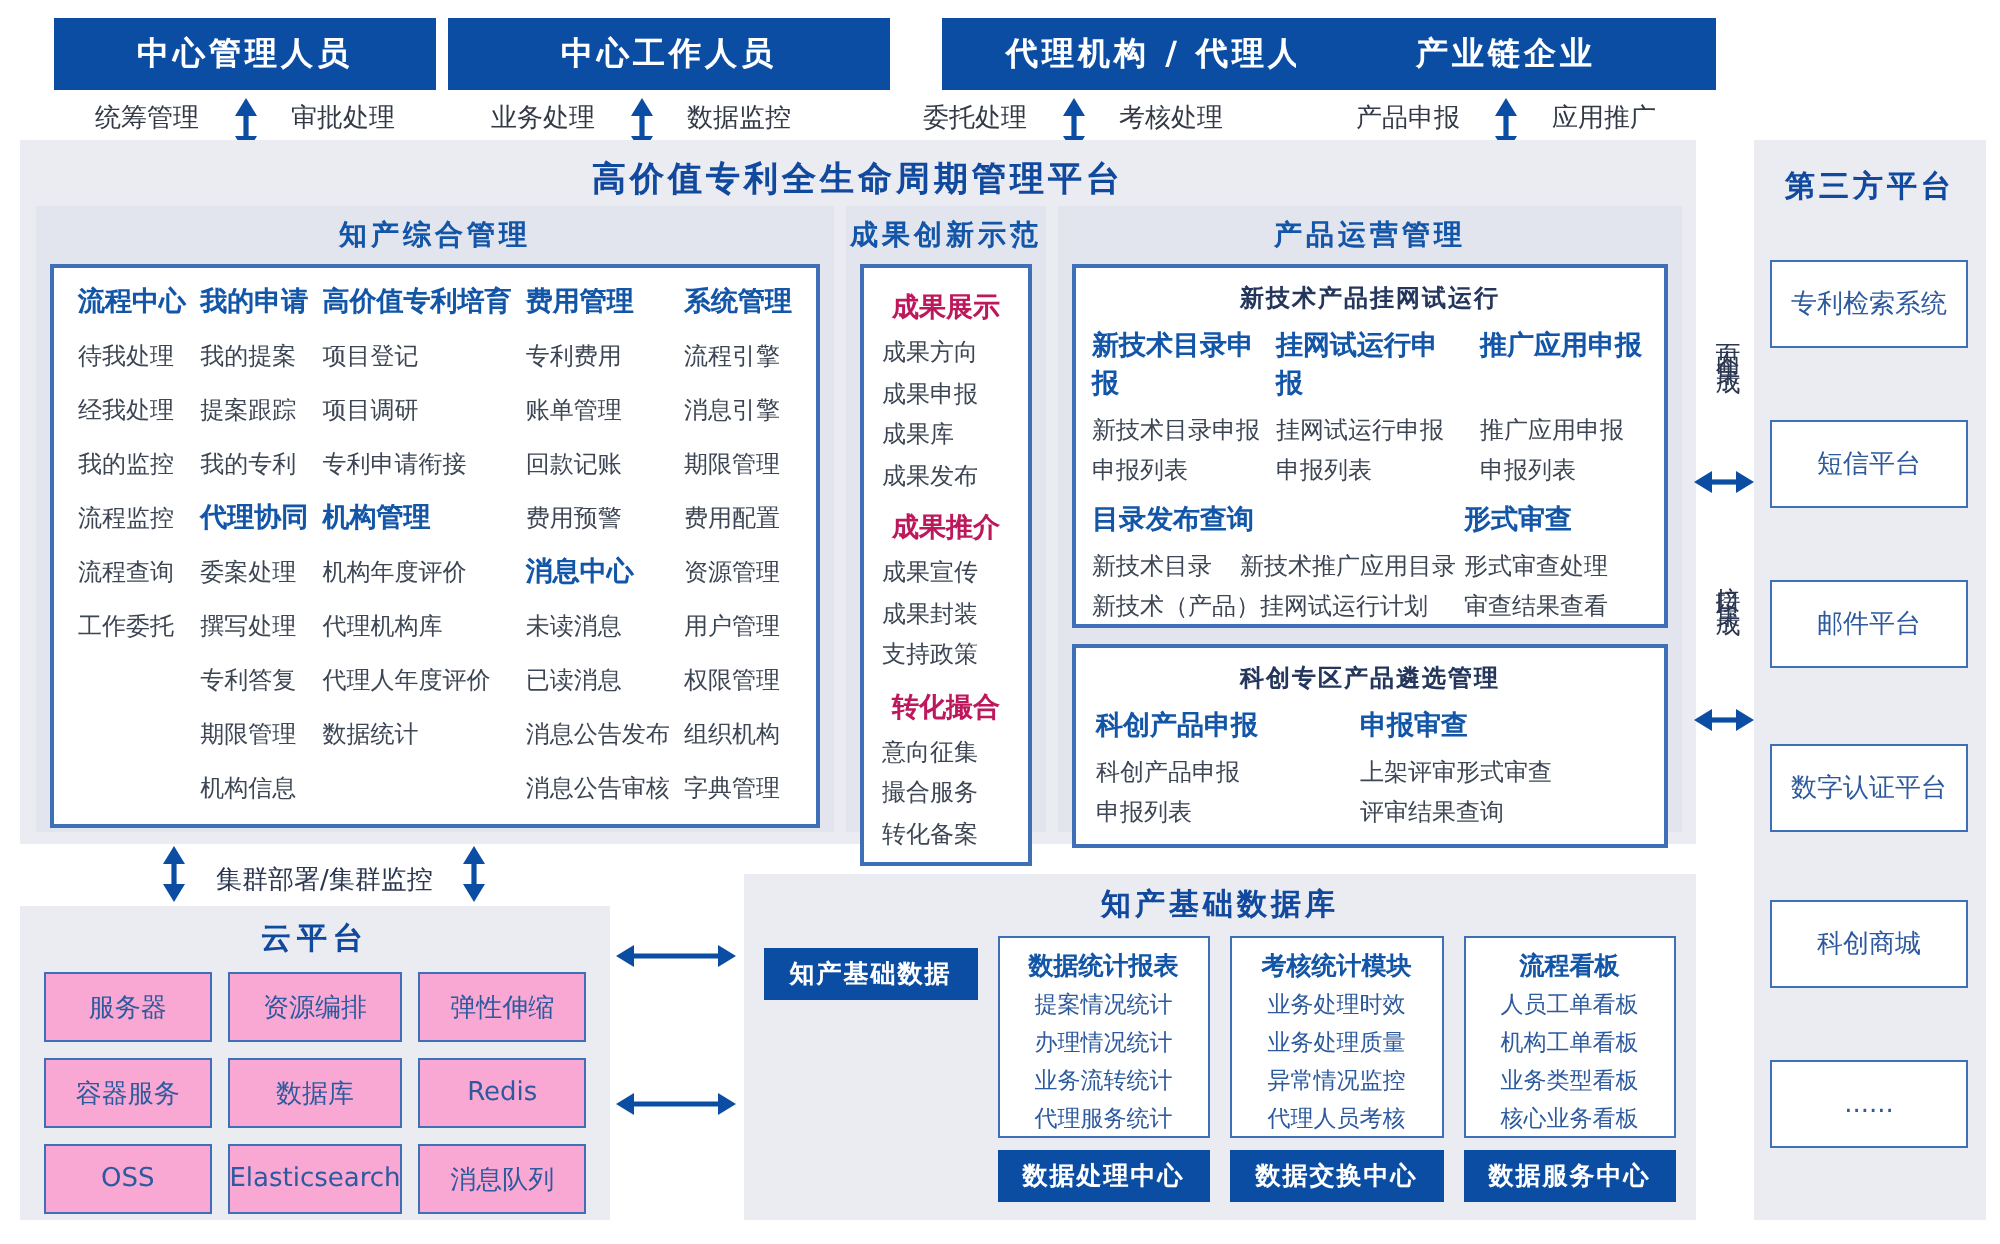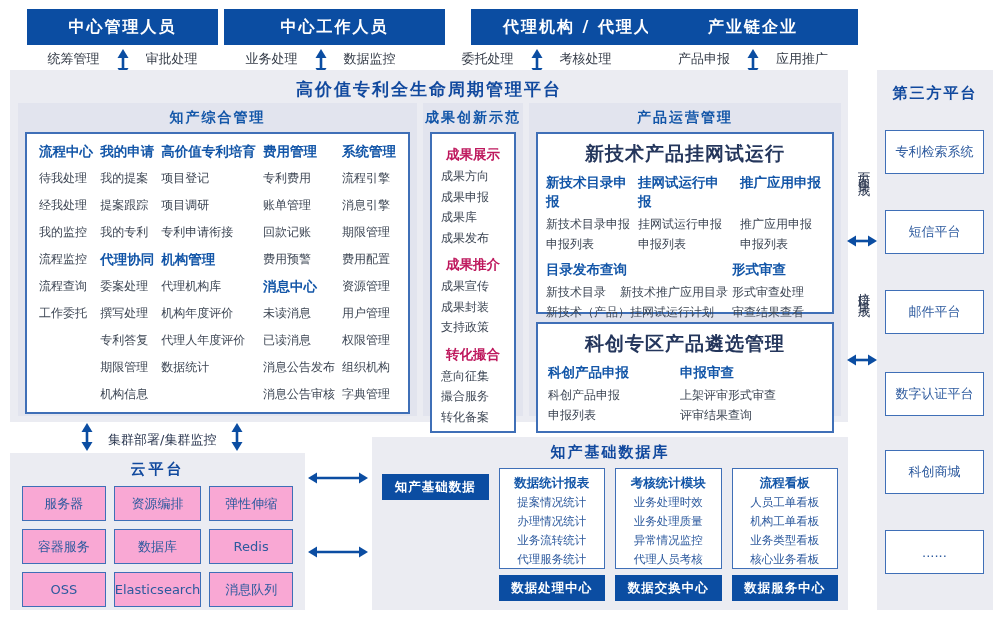--- a/index.html
+++ b/index.html
@@ -32,21 +32,21 @@
   
   .s2 .inner-box{flex:1;padding:4px 0;}
   .cx-head{font-size:13.5px;font-weight:bold;color:#be185d;text-align:center;line-height:23px;margin-top:5px;white-space:nowrap;}
   .cx-item{font-size:12px;color:#3d4654;line-height:20.5px;padding-left:9px;white-space:nowrap;}
 
   
   #s3boxes{flex:1;display:flex;flex-direction:column;gap:8px;margin:0 7px 8px;}
   .op-box{background:#fff;border:2px solid #3f6fb7;}
   .op-box1{height:178px;}
   .op-box2{flex:1;}
-  .op-title{text-align:center;font-weight:bold;font-size:19px;color:#24365c;padding-top:7px;letter-spacing:1px;}
+  .op-title{text-align:center;font-weight:bold;font-size:12px;color:#24365c;padding-top:7px;letter-spacing:1px;}
   .op-cols{display:flex;padding:2px 8px 0;gap:8px;}
   .op-col{width:84px;}
   .op-col:nth-child(2){width:94px;}
   .op-col:nth-child(3){flex:1;}
   .op-head{font-size:13.5px;font-weight:bold;color:#1356a8;line-height:19px;margin:4px 0 3px;}
   .op-cols .op-head{min-height:38px;}
   .op-item{font-size:12px;color:#3d4654;line-height:20px;white-space:nowrap;}
   .op-bottom{display:flex;padding:2px 8px 6px;}
   .op-bl{flex:1;}
   .op-br{width:92px;}
@@ -172,22 +172,22 @@
               <div class="kz-item">专利答复</div>
               <div class="kz-item">期限管理</div>
               <div class="kz-item">机构信息</div>
             </div>
             <div class="kz-col">
               <div class="kz-head">高价值专利培育</div>
               <div class="kz-item">项目登记</div>
               <div class="kz-item">项目调研</div>
               <div class="kz-item">专利申请衔接</div>
               <div class="kz-head">机构管理</div>
+              <div class="kz-item">机构年度评价</div>
               <div class="kz-item">代理机构库</div>
-              <div class="kz-item">机构年度评价</div>
               <div class="kz-item">代理人年度评价</div>
               <div class="kz-item">数据统计</div>
             </div>
             <div class="kz-col">
               <div class="kz-head">费用管理</div>
               <div class="kz-item">专利费用</div>
               <div class="kz-item">账单管理</div>
               <div class="kz-item">回款记账</div>
               <div class="kz-item">费用预警</div>
               <div class="kz-head">消息中心</div>

